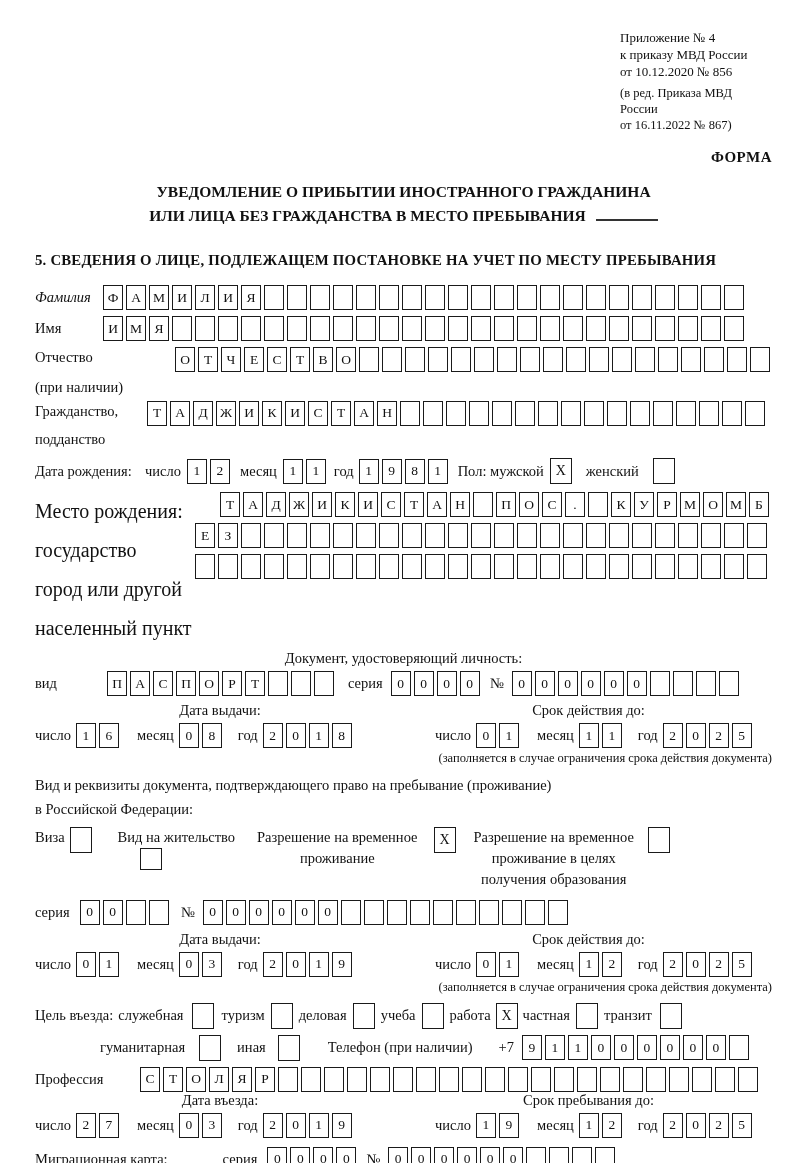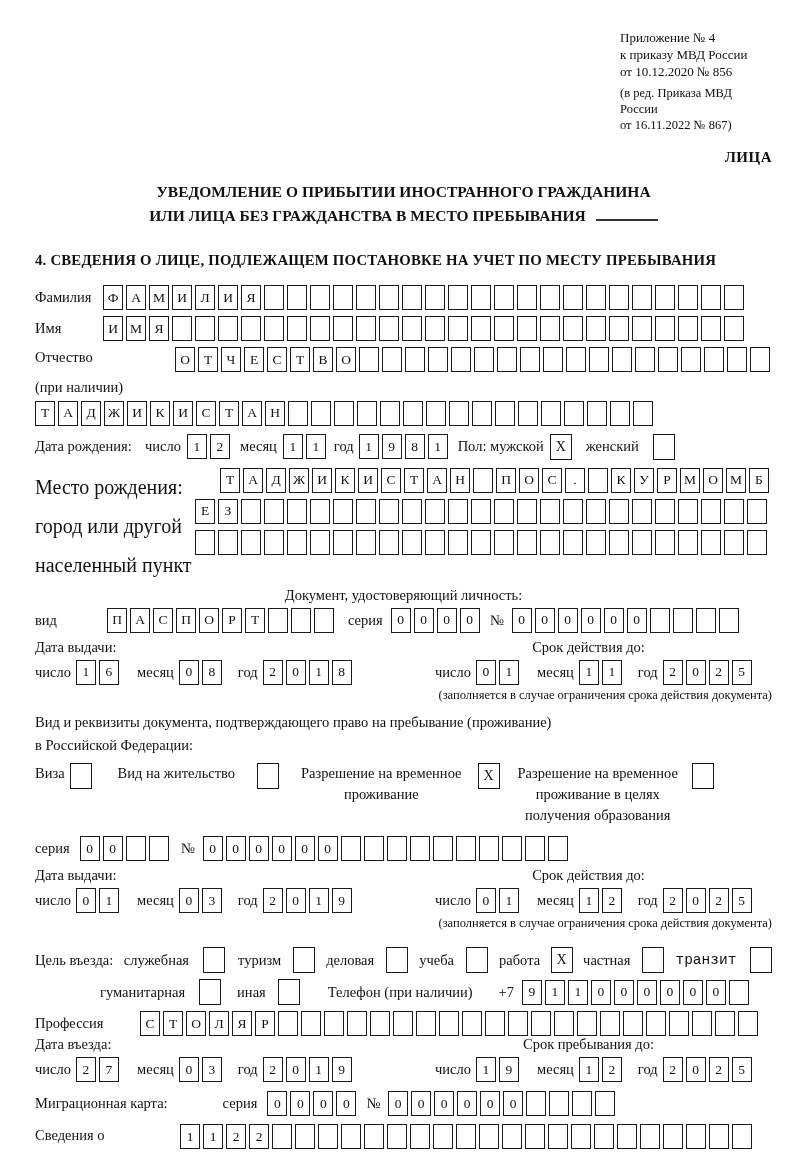--- a/index.html
+++ b/index.html
@@ -37,21 +37,21 @@
   .cb {
     width:22px; height:26px; flex:0 0 22px;
     border:1.7px solid #1a1a1a; background:#fff;
     display:inline-flex; align-items:center; justify-content:center;
     font-size:14px;
   }
 
   .center-bold { text-align:center; font-weight:normal; font-size:14.5px; margin-top:10px; }
 
   .date-halves { display:flex; margin-top:8px; }
-  .dh-left { width:370px; text-align:left; font-size:14.5px; }
+  .dh-left { width:370px; text-align:center; font-size:14.5px; }
   .dh-right { flex:1; text-align:center; font-size:14.5px; }
   .dates-row { display:flex; align-items:center; margin-top:4px; }
   .dgroup { display:flex; align-items:center; }
   .dgroup .lbl { margin-right:5px; }
   .dgroup .cells { margin-right:8px; }
   .note-right { text-align:right; font-size:12.5px; margin-top:3px; }
 
   .para { font-size:14.5px; line-height:1.6; margin-top:8px; }
 
   .stay-row { display:flex; align-items:flex-start; margin-top:6px; }
@@ -73,31 +73,31 @@
 
   <div class="appendix">
     <div>Приложение № 4</div>
     <div>к приказу МВД России</div>
     <div>от 10.12.2020 № 856</div>
   </div>
   <div class="amendment">
     <div>(в ред. Приказа МВД России</div>
     <div>от 16.11.2022 № 867)</div>
   </div>
-  <div class="form-word">ЛИЦА</div>
+  <div class="form-word">ФОРМА</div>
 
   <div class="title">
     <div>УВЕДОМЛЕНИЕ О ПРИБЫТИИ ИНОСТРАННОГО ГРАЖДАНИНА</div>
     <div><span>ИЛИ ЛИЦА БЕЗ ГРАЖДАНСТВА В МЕСТО ПРЕБЫВАНИЯ</span><span class="title-underline"></span></div>
   </div>
 
-  <div class="sec-heading">4. СВЕДЕНИЯ О ЛИЦЕ, ПОДЛЕЖАЩЕМ ПОСТАНОВКЕ НА УЧЕТ ПО МЕСТУ ПРЕБЫВАНИЯ</div>
+  <div class="sec-heading">5. СВЕДЕНИЯ О ЛИЦЕ, ПОДЛЕЖАЩЕМ ПОСТАНОВКЕ НА УЧЕТ ПО МЕСТУ ПРЕБЫВАНИЯ</div>
 
   <div class="row" style="margin-top:16px;">
-    <div class="lbl" style="width:68px;">Фамилия</div>
+    <div class="lbl" style="width:68px;font-style:italic;">Фамилия</div>
     <div class="cells">
         <span class="cell">Ф</span>
         <span class="cell">А</span>
         <span class="cell">М</span>
         <span class="cell">И</span>
         <span class="cell">Л</span>
         <span class="cell">И</span>
         <span class="cell">Я</span>
         <span class="cell"></span>
         <span class="cell"></span>
@@ -186,20 +186,24 @@
         <span class="cell"></span>
         <span class="cell"></span>
         <span class="cell"></span>
         <span class="cell"></span>
         <span class="cell"></span>
         <span class="cell"></span>
       </div>
   </div>
 
   <div class="row" style="align-items:flex-start; margin-top:2px;">
+    <div class="lbl2" style="width:112px;">
+      <div>Гражданство,</div>
+      <div style="margin-top:6px;">подданство</div>
+    </div>
     <div class="cells">
         <span class="cell">Т</span>
         <span class="cell">А</span>
         <span class="cell">Д</span>
         <span class="cell">Ж</span>
         <span class="cell">И</span>
         <span class="cell">К</span>
         <span class="cell">И</span>
         <span class="cell">С</span>
         <span class="cell">Т</span>
@@ -245,20 +249,21 @@
       </div>
     <div class="lbl" style="margin-left:10px;"><span>Пол:</span> <span>мужской</span></div>
     <span class="cb" style="margin-left:6px;">X</span>
     <div class="lbl" style="margin-left:14px;">женский</div>
     <span class="cb" style="margin-left:14px;"></span>
   </div>
 
   <div class="mp-wrap">
     <div class="mp-labels">
       <div>Место рождения:</div>
+      <div>государство</div>
       <div>город или другой</div>
       <div>населенный пункт</div>
     </div>
     <div class="mp-rows">
       <div class="cells" style="margin-left:25px;">
           <span class="cell">Т</span>
           <span class="cell">А</span>
           <span class="cell">Д</span>
           <span class="cell">Ж</span>
           <span class="cell">И</span>
@@ -426,21 +431,21 @@
   <div class="para">
     <div>Вид и реквизиты документа, подтверждающего право на пребывание (проживание)</div>
     <div>в Российской Федерации:</div>
   </div>
 
   <div class="stay-row">
     <div class="stay-item">
       <span class="stay-lines">Виза</span>
       <span class="cb" style="margin-left:5px;"></span>
     </div>
-    <div class="stay-item" style="margin-left:26px;">
+    <div class="stay-item" style="margin-left:26px;flex-direction:column;">
       <span class="stay-lines">Вид на жительство</span>
       <span class="cb" style="margin-left:22px;"></span>
     </div>
     <div class="stay-item" style="margin-left:22px;">
       <span class="stay-lines">
         <div>Разрешение на временное</div>
         <div>проживание</div>
       </span>
       <span class="cb" style="margin-left:16px;">X</span>
     </div>
@@ -522,35 +527,35 @@
       <div class="cells">
           <span class="cell">2</span>
           <span class="cell">0</span>
           <span class="cell">2</span>
           <span class="cell">5</span>
         </div>
     </div>
   </div>
   <div class="note-right">(заполняется в случае ограничения срока действия документа)</div>
 
-  <div class="row" style="margin-top:16px;justify-content:space-between;">
+  <div class="row" style="margin-top:8px;">
     <div class="lbl">Цель въезда:</div>
     <div class="lbl" style="margin-left:5px;">служебная</div>
     <span class="cb" style="margin-left:8px;"></span>
     <div class="lbl" style="margin-left:8px;">туризм</div>
     <span class="cb" style="margin-left:6px;"></span>
     <div class="lbl" style="margin-left:6px;">деловая</div>
     <span class="cb" style="margin-left:6px;"></span>
     <div class="lbl" style="margin-left:6px;">учеба</div>
     <span class="cb" style="margin-left:6px;"></span>
     <div class="lbl" style="margin-left:6px;">работа</div>
     <span class="cb" style="margin-left:5px;">X</span>
     <div class="lbl" style="margin-left:5px;">частная</div>
     <span class="cb" style="margin-left:6px;"></span>
-    <div class="lbl" style="margin-left:6px;font-family:Liberation Mono, monospace;">транзит</div>
+    <div class="lbl" style="margin-left:6px;">транзит</div>
     <span class="cb" style="margin-left:8px;"></span>
   </div>
 
   <div class="row">
     <div class="lbl" style="margin-left:65px;">гуманитарная</div>
     <span class="cb" style="margin-left:14px;"></span>
     <div class="lbl" style="margin-left:16px;">иная</div>
     <span class="cb" style="margin-left:12px;"></span>
     <div class="lbl" style="margin-left:28px;">Телефон (при наличии)</div>
     <div class="lbl" style="margin:0 8px 0 26px;">+7</div>

